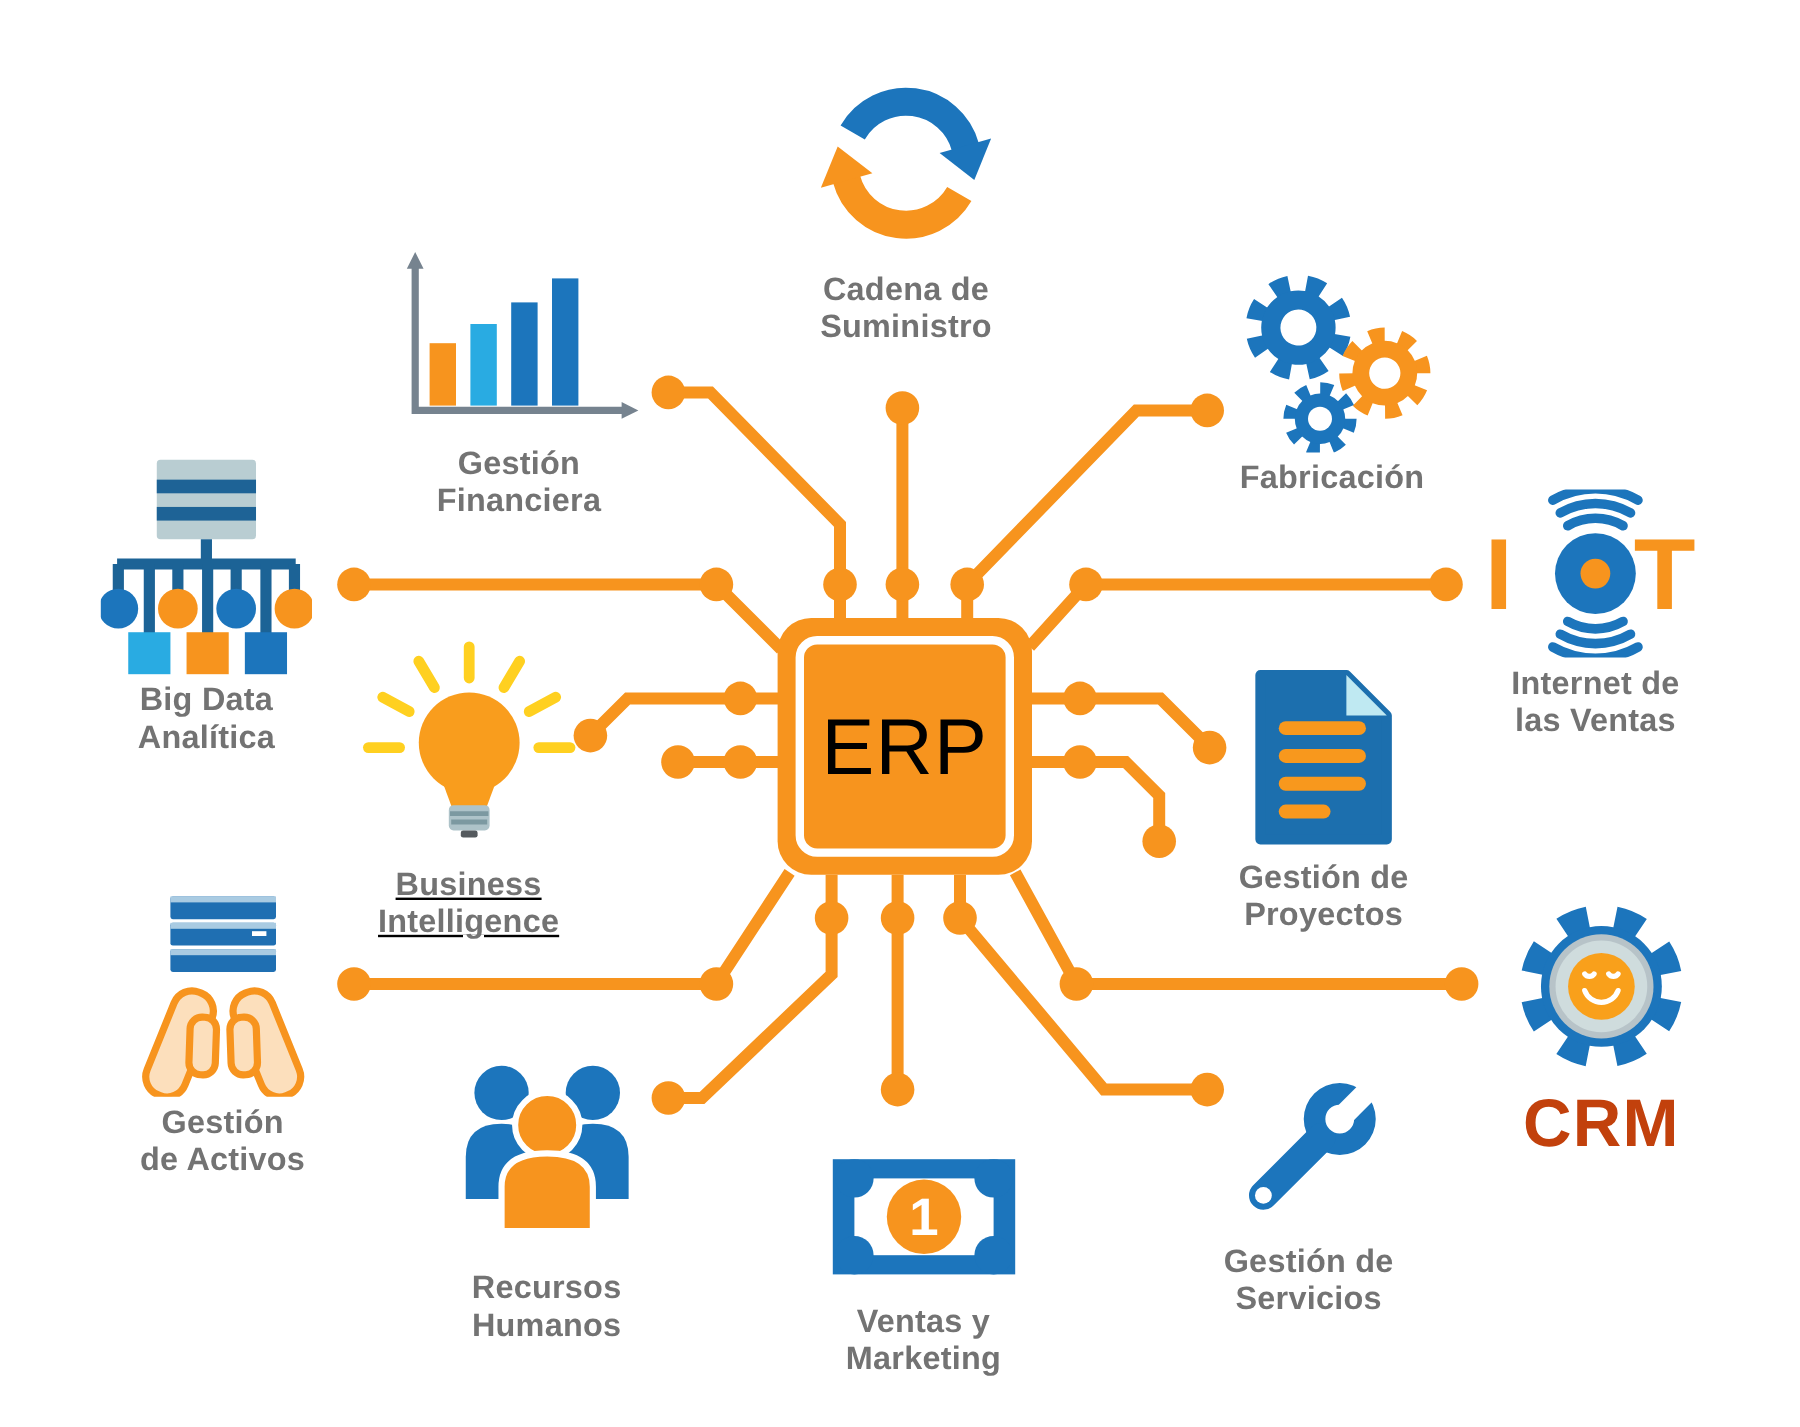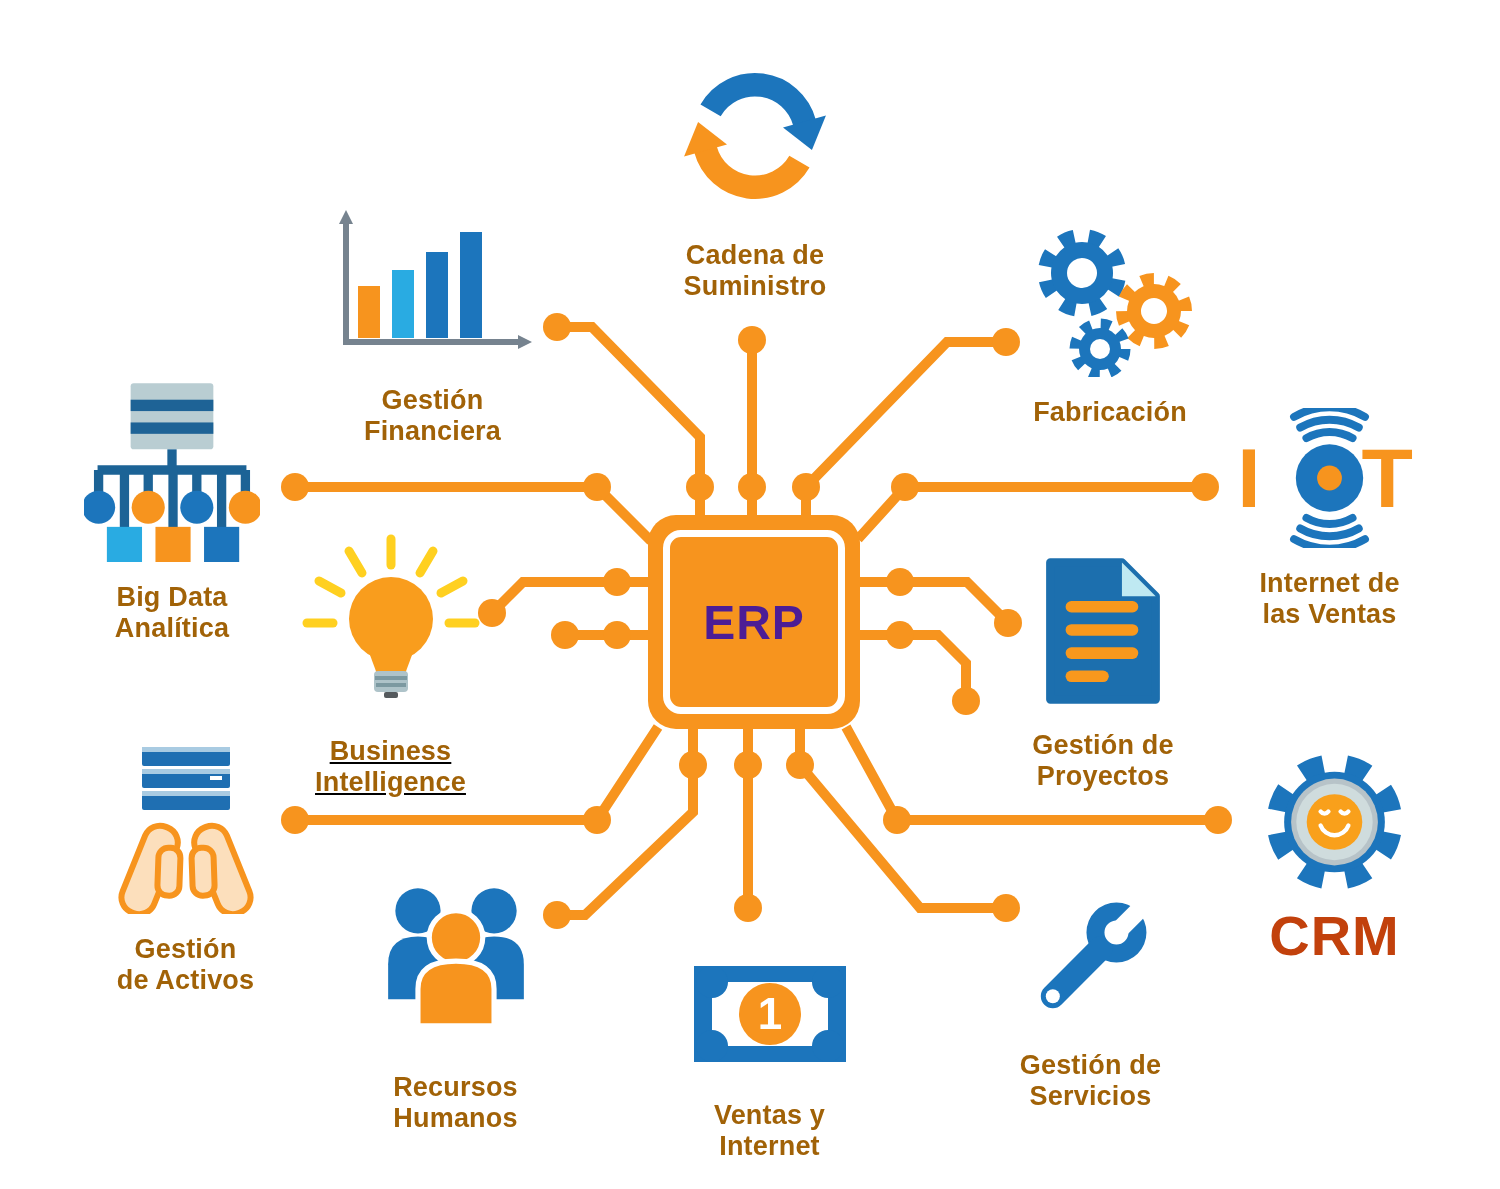--- a/index.html
+++ b/index.html
@@ -2,28 +2,28 @@
 <html><head>
 <meta charset="utf-8">
 <style>
   html,body{margin:0;padding:0;background:#ffffff;}
   body{width:1500px;height:1189px;position:relative;overflow:hidden;
        font-family:"Liberation Sans",sans-serif;}
   .stage{position:absolute;inset:0;width:1500px;height:1189px;}
   .wires{position:absolute;left:0;top:0;z-index:1;}
   .module{position:absolute;z-index:2;display:flex;flex-direction:column;align-items:center;}
   .module svg{display:block;}
-  .label{margin-top:20px;font-size:27px;font-weight:700;color:#a16207;
+  .label{margin-top:6px;font-size:27px;font-weight:700;color:#737373;
          line-height:1.16;text-align:center;white-space:pre-line;letter-spacing:.2px;}
   .label.crm{font-size:56px;color:#c2410c;letter-spacing:1px;margin-top:2px;}
   .chip{position:absolute;left:648px;top:515px;width:212px;height:214px;
         background:#F7941E;border-radius:28px;z-index:3;}
   .chip-inner{position:absolute;inset:15px;border:7px solid #ffffff;border-radius:18px;
         display:flex;align-items:center;justify-content:center;}
-  .chip-label{color:#4c1d95;font-size:48px;font-weight:700;letter-spacing:1px;}
+  .chip-label{color:#000000;font-size:66px;font-weight:400;letter-spacing:1px;}
 </style>
 </head>
 <body>
 
 <div class="stage">
 
   <svg class="wires" width="1500" height="1189" viewBox="0 0 1500 1189">
     <g stroke="#F7941E" stroke-width="10" fill="none">
       <path d="M557,327 L592,327 L700,437 L700,515"></path>
       <path d="M752,340 L752,515"></path>
@@ -268,21 +268,21 @@
       <rect x="-76" y="-48" width="152" height="96" fill="#1C75BC"></rect>
       <rect x="-58" y="-32" width="116" height="64" fill="#ffffff"></rect>
       <circle cx="-58" cy="-32" r="16" fill="#1C75BC"></circle>
       <circle cx="58" cy="-32" r="16" fill="#1C75BC"></circle>
       <circle cx="-58" cy="32" r="16" fill="#1C75BC"></circle>
       <circle cx="58" cy="32" r="16" fill="#1C75BC"></circle>
       <circle r="31" fill="#F7941E"></circle>
       <text x="0" y="15" text-anchor="middle" font-size="44" font-weight="700" fill="#ffffff">1</text>
     </svg>
     <div class="label">Ventas y
-Internet</div>
+Marketing</div>
   </div>
 
   <div class="module" style="left:988px;top:882px;width:205px;">
     <svg width="160" height="148" viewBox="-80 -76 160 148">
       <g transform="rotate(45)">
         <circle cx="0" cy="-36" r="30" fill="#1C75BC"></circle>
         <rect x="-12" y="-26" width="24" height="92" rx="12" fill="#1C75BC"></rect>
         <rect x="-9" y="-78" width="18" height="42" fill="#ffffff"></rect>
         <circle cx="0" cy="-36" r="12" fill="#ffffff"></circle>
         <circle cx="0" cy="54" r="7" fill="#ffffff"></circle>

